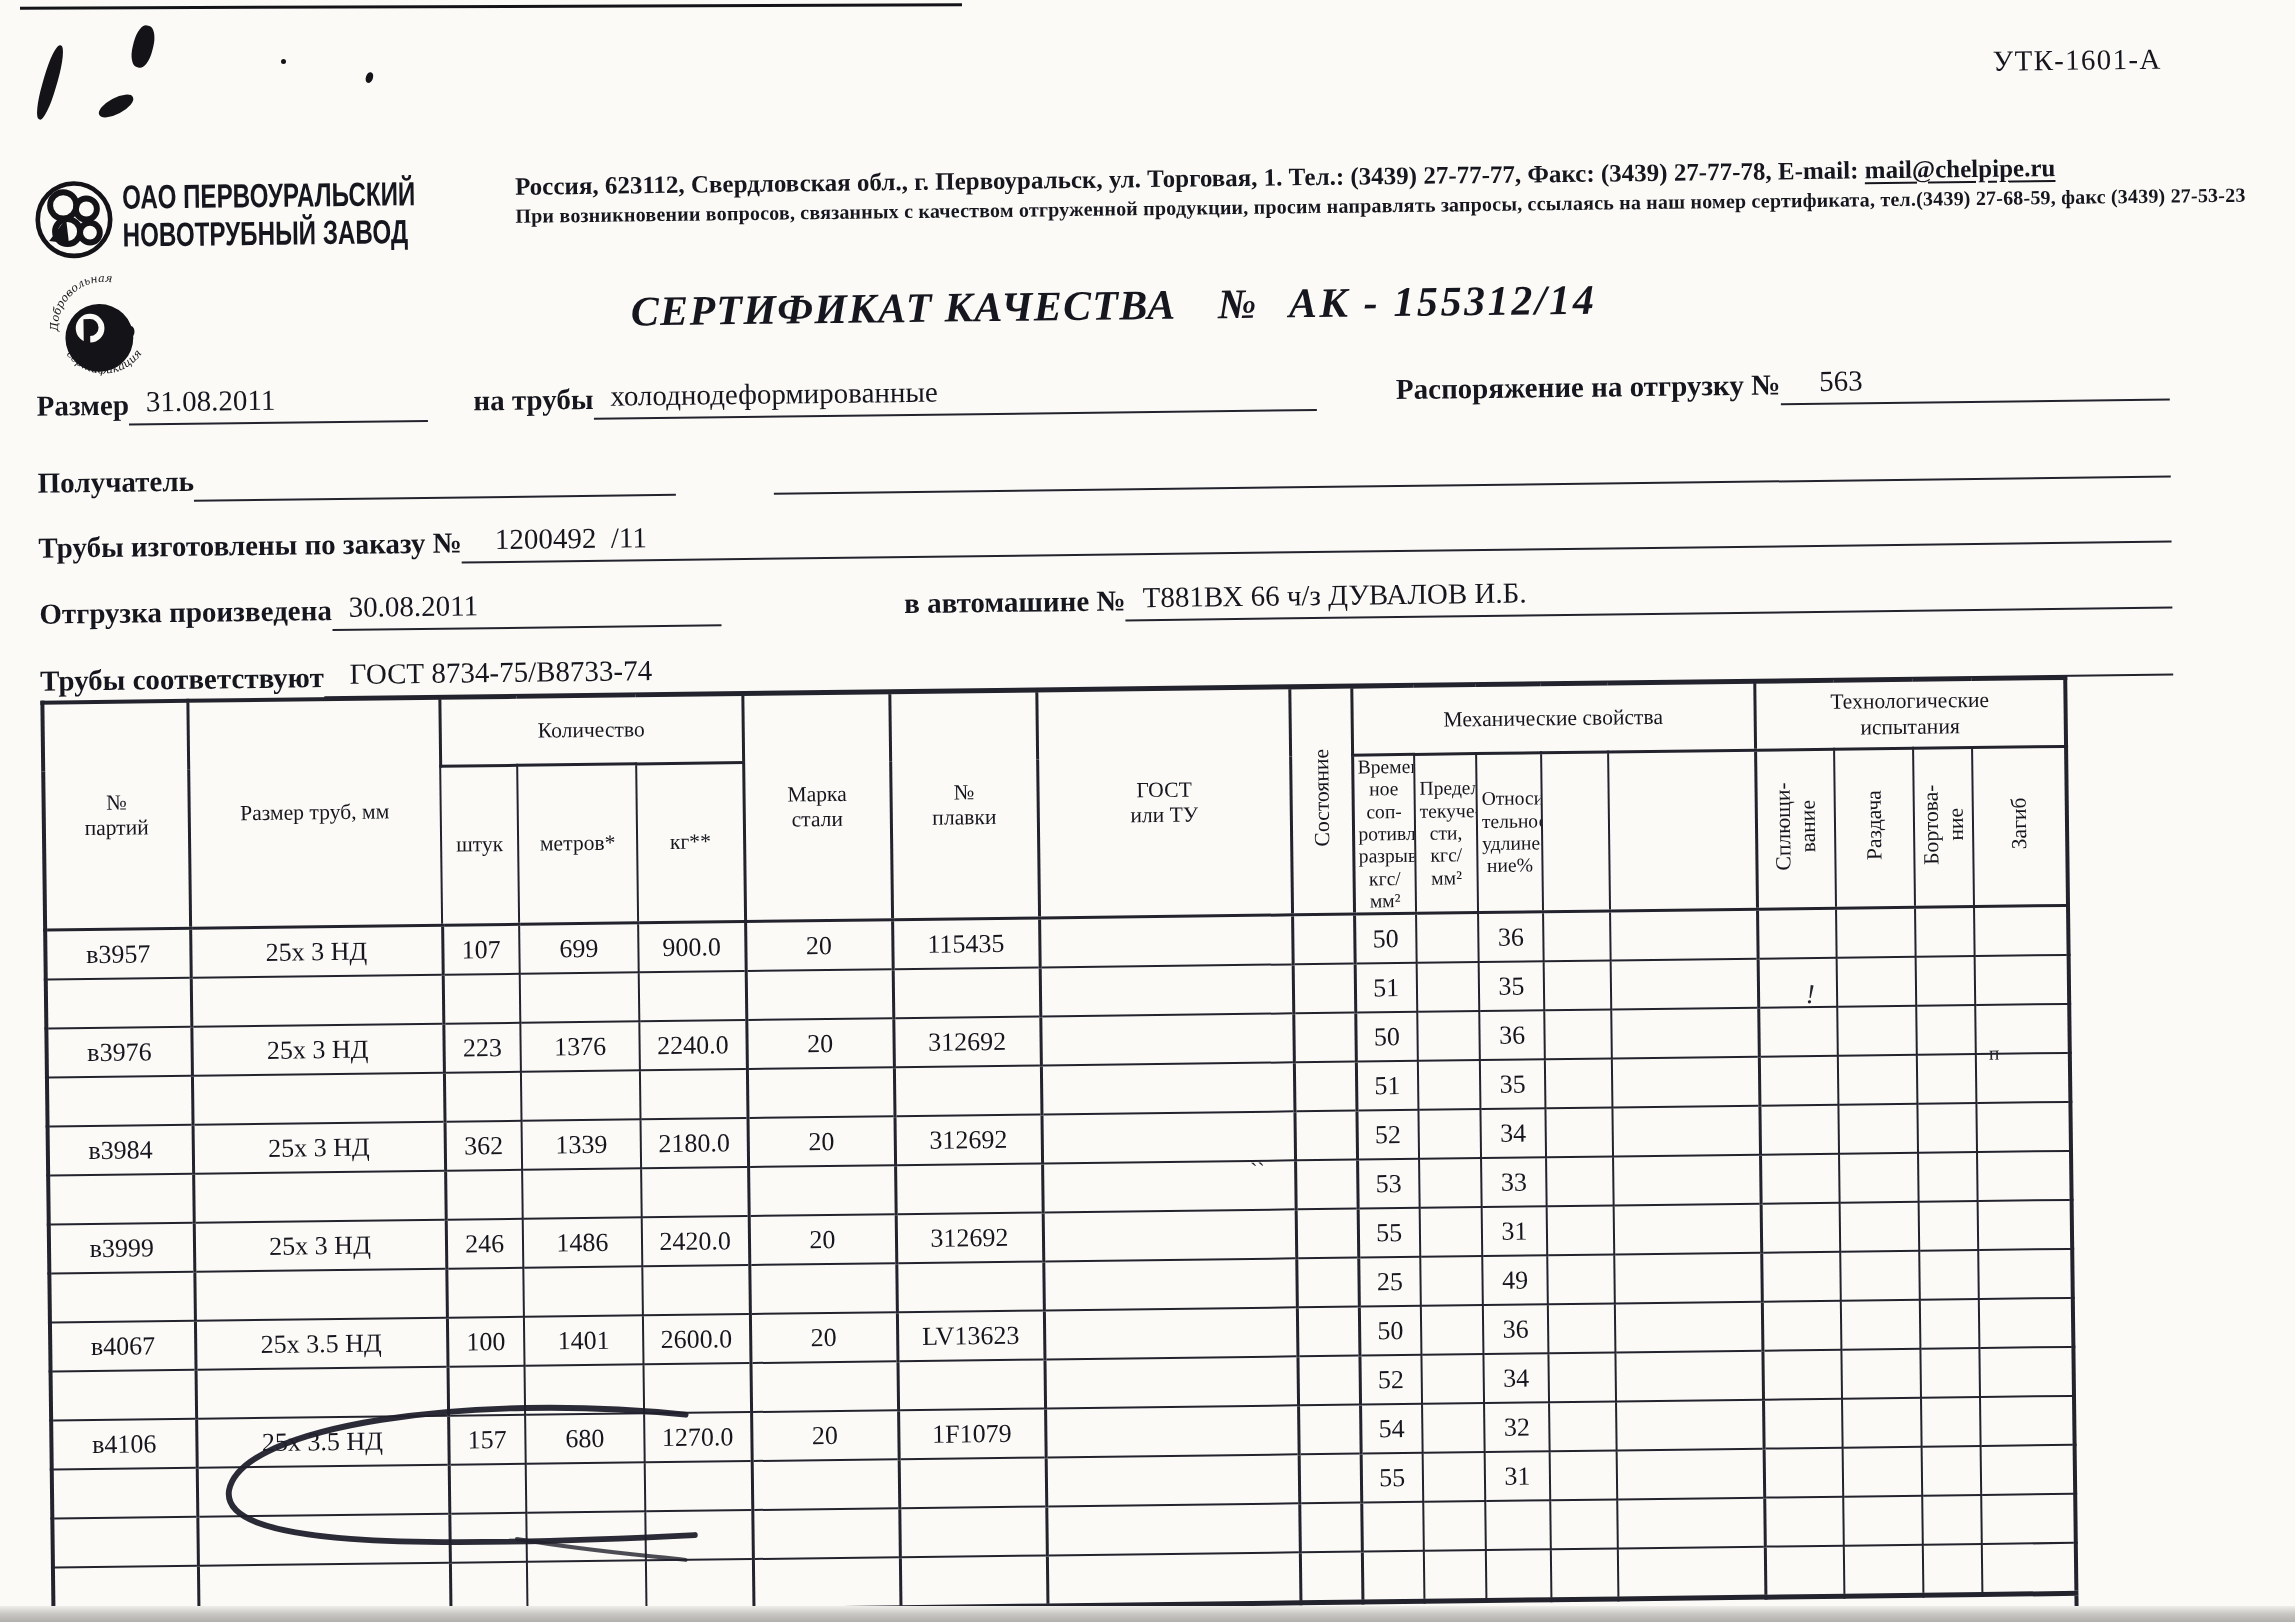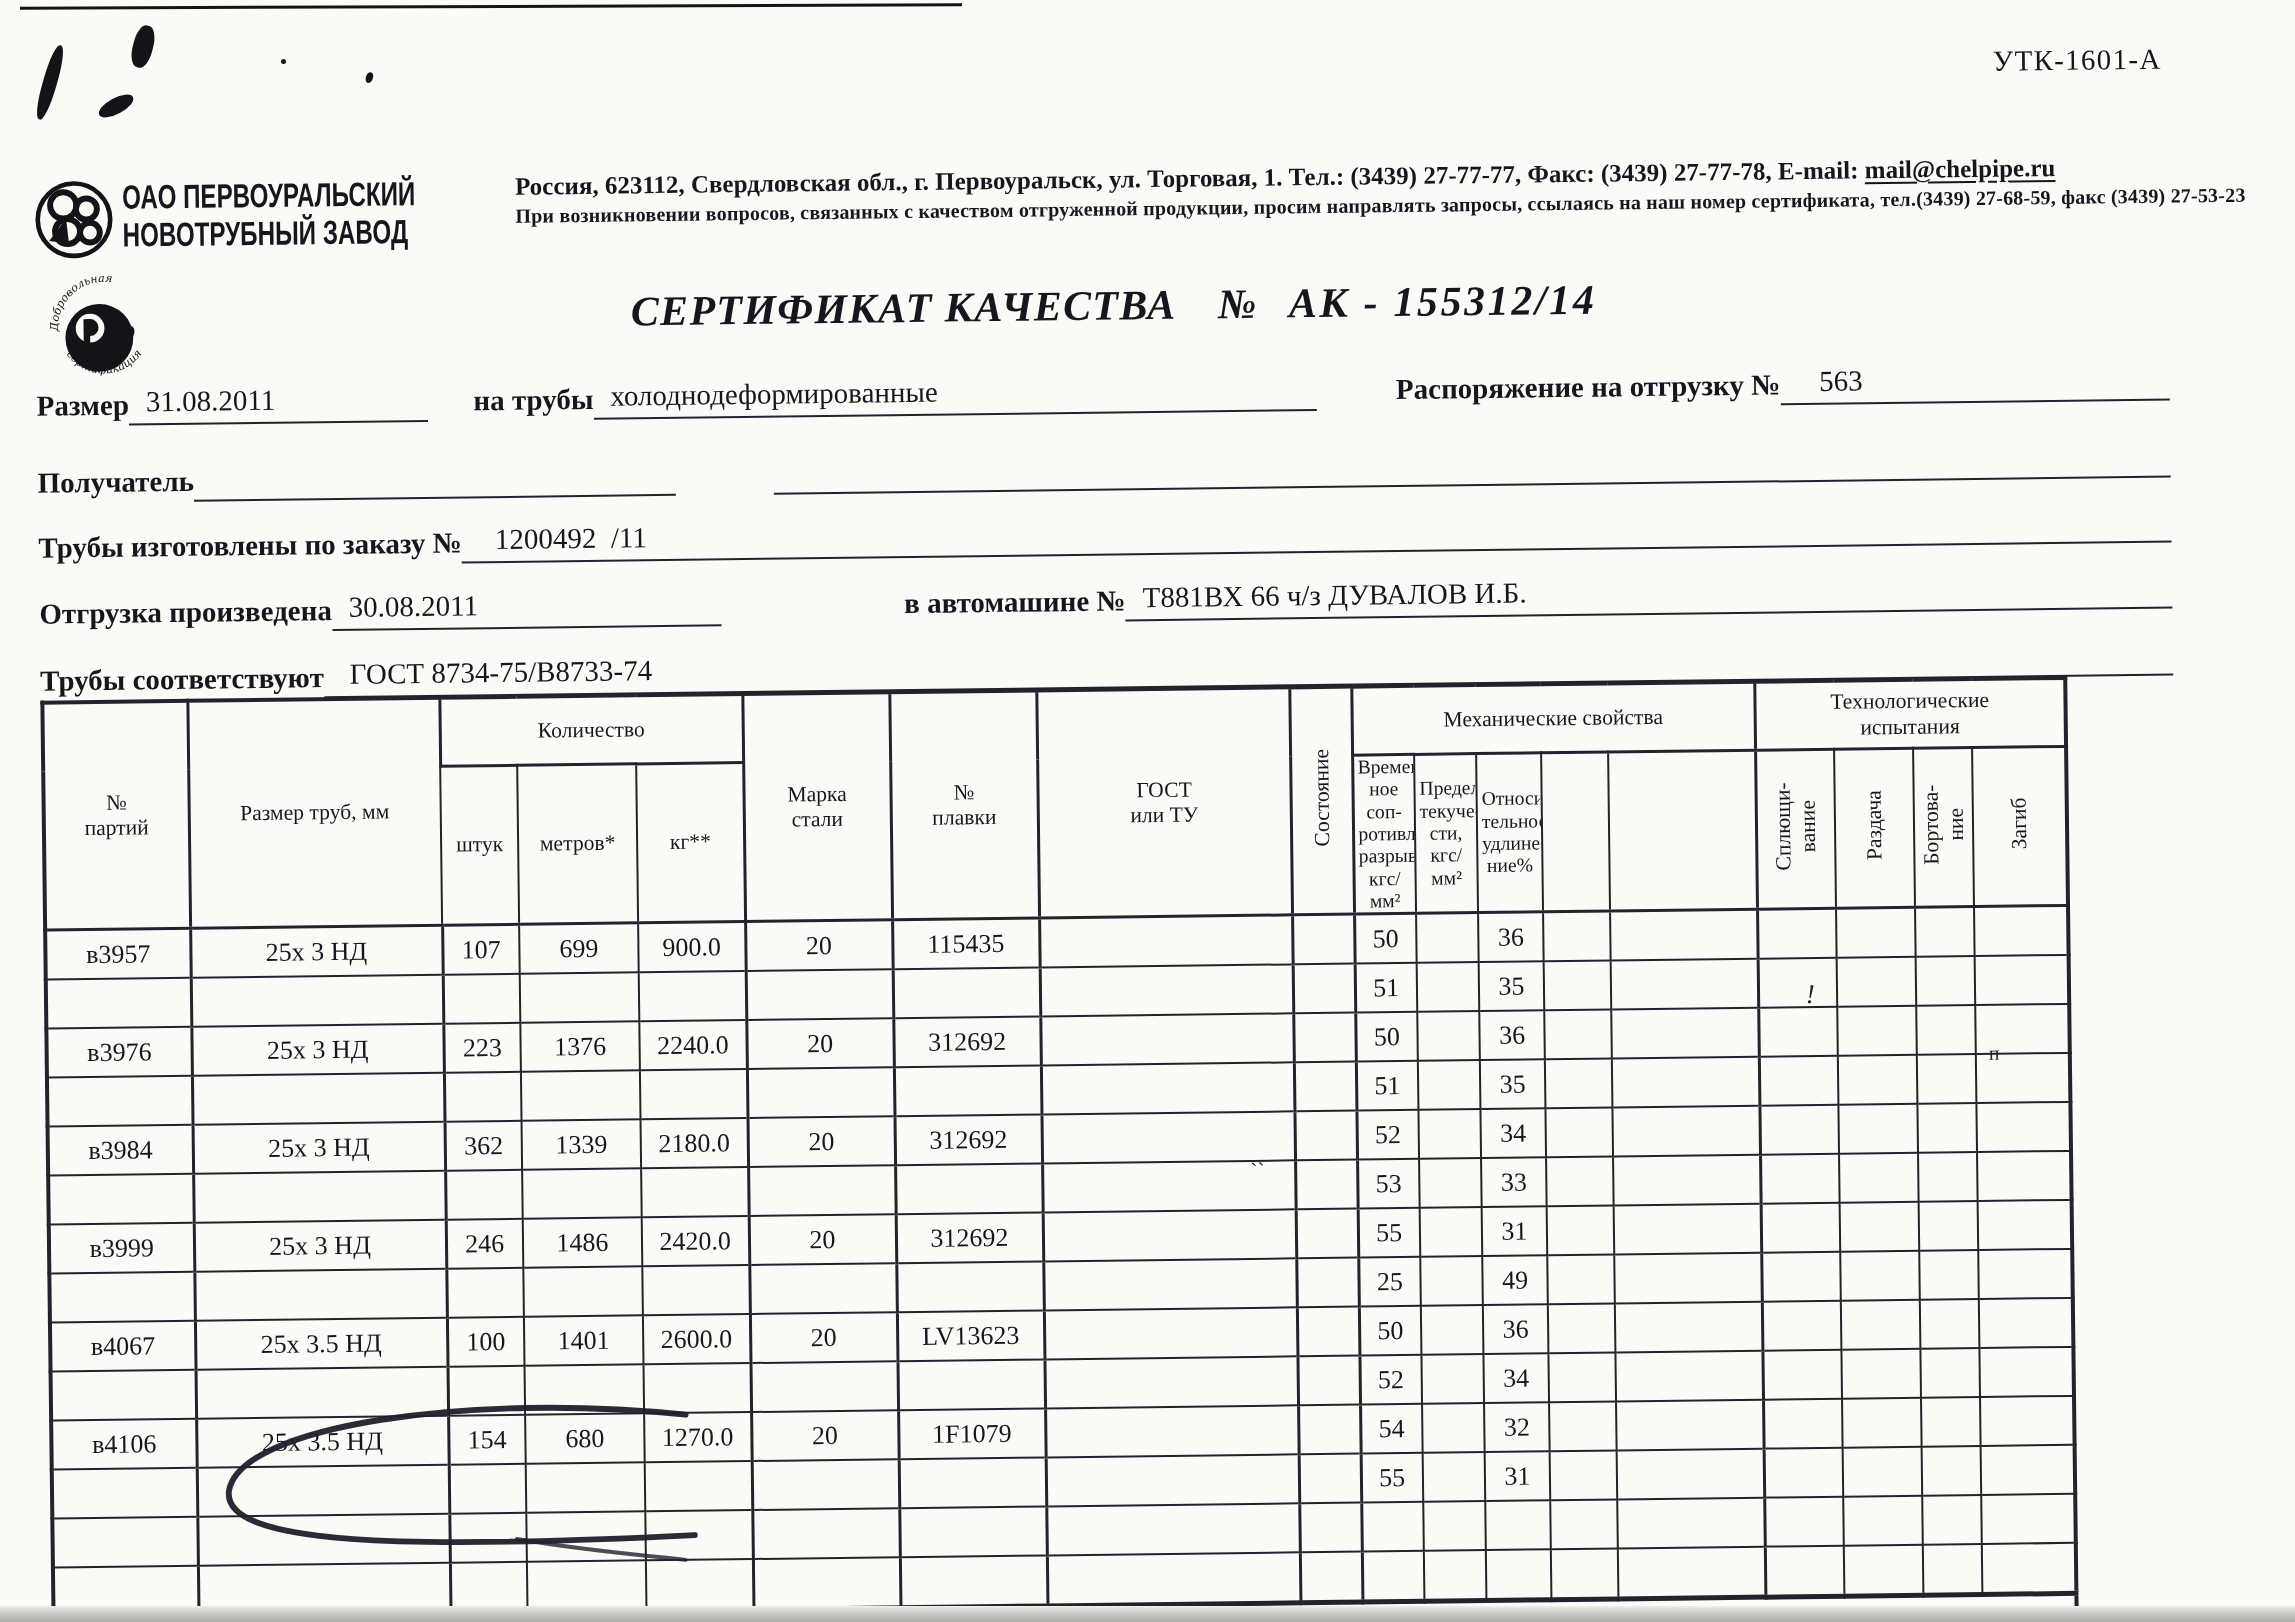--- a/index.html
+++ b/index.html
@@ -427,21 +427,21 @@
               <td></td>
             <td class="hl"></td>
               <td></td>
             <td></td>
               <td></td>
           </tr>
 
           <tr>
             <td>в4106</td>
             <td class="hl">25х 3.5 НД</td>
-            <td class="hl">154</td>
+            <td class="hl">157</td>
             <td>680</td>
             <td>1270.0</td>
             <td class="hl">20</td>
             <td class="hl">1F1079</td>
             <td class="hl"></td>
             <td class="hl"></td>
             <td class="hl">54</td>
             <td></td>
             <td>32</td>
             <td></td>

